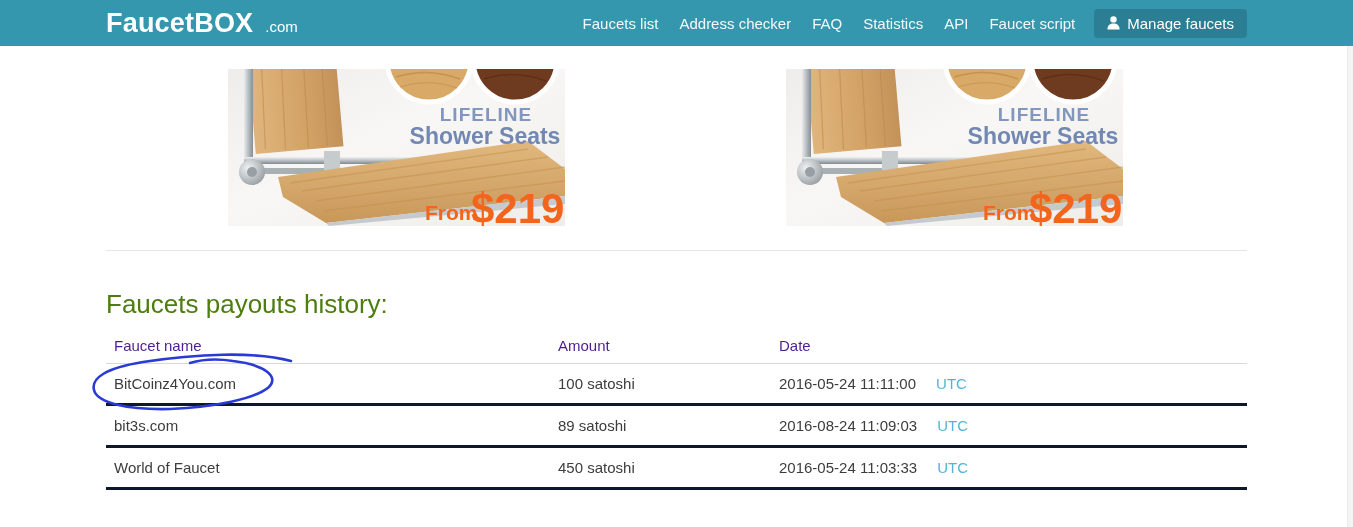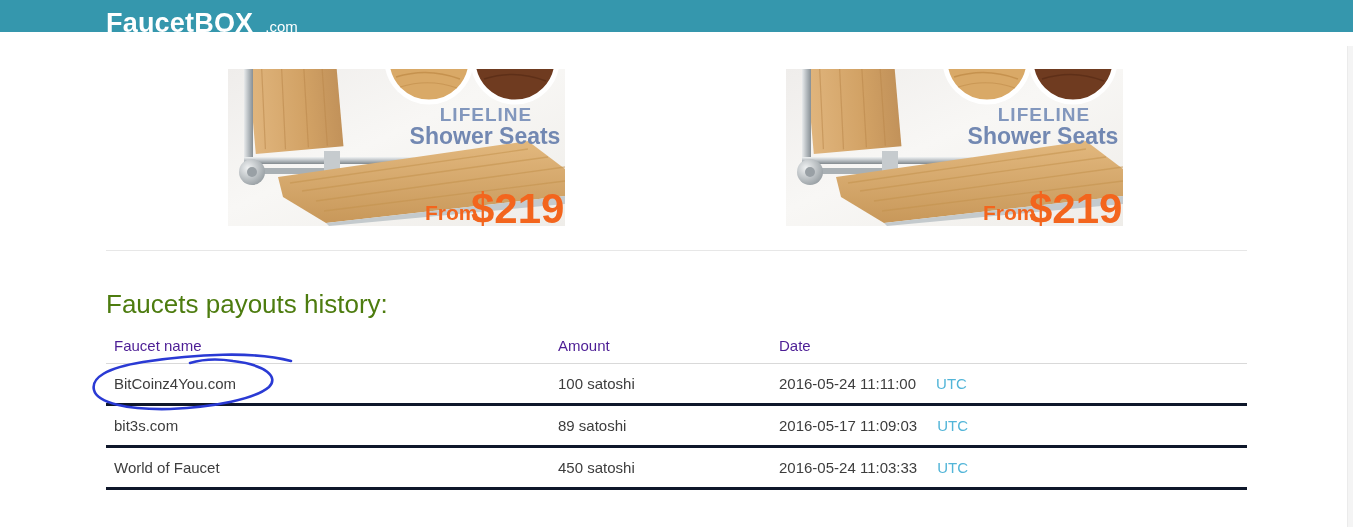--- a/index.html
+++ b/index.html
@@ -1,21 +1,21 @@
 <!DOCTYPE html>
 <html><head>
 <meta charset="utf-8">
 <style>
   * { margin:0; padding:0; box-sizing:border-box; }
   html,body { background:#fff; }
   body { font-family:"Liberation Sans", sans-serif; }
   .page { position:relative; width:1353px; height:527px; margin:0 auto; overflow:hidden; background:#fff; }
 
   
-  .topbar { position:absolute; top:0; left:0; width:1353px; height:32px; background:#3597ad; }
+  .topbar { position:absolute; top:0; left:0; width:1353px; height:46px; background:#3597ad; }
   .topbar-inner { position:absolute; left:106px; right:106px; top:0; height:46px; display:flex; align-items:center; }
   .brand { display:flex; align-items:baseline; color:#fff; cursor:pointer; }
   .brand-main { font-size:27px; font-weight:bold; letter-spacing:0.2px; }
   .brand-tld { font-size:15px; margin-left:12px; }
   .nav { margin-left:auto; display:flex; align-items:center; }
   .nav-link { color:#f2fafc; font-size:15px; margin-left:21px; cursor:pointer; white-space:nowrap; }
   .manage-btn { margin-left:19px; background:#2b7e93; color:#fff; font-size:15px; border:none;
                 border-radius:4px; padding:6px 13px; display:flex; align-items:center; gap:7px; cursor:pointer; }
   .user-icon { width:13px; height:14px; display:inline-block; }
 
@@ -45,20 +45,37 @@
 </head>
 <body>
 
 <div class="page">
 
   <div class="topbar">
     <div class="topbar-inner">
       <div class="brand">
         <span class="brand-main">FaucetBOX</span>
         <span class="brand-tld">.com</span>
+      </div>
+      <div class="nav">
+        <span class="nav-link">Faucets list</span>
+        <span class="nav-link">Address checker</span>
+        <span class="nav-link">FAQ</span>
+        <span class="nav-link">Statistics</span>
+        <span class="nav-link">API</span>
+        <span class="nav-link">Faucet script</span>
+        <button class="manage-btn">
+          <span class="user-icon">
+            <svg width="13" height="14" viewBox="0 0 13 14">
+                <circle cx="6.5" cy="3.4" r="3.2" fill="#fff"></circle>
+                <path d="M0.4 13.5 C0.4 9.6 3 7.6 6.5 7.6 C10 7.6 12.6 9.6 12.6 13.5 Z" fill="#fff"></path>
+              </svg>
+          </span>
+          <span>Manage faucets</span>
+        </button>
       </div>
     </div>
   </div>
 
   <div class="ad ad-1">
     <svg width="337" height="157" viewBox="0 0 337 157">
       <defs>
         <linearGradient id="bgG1" x1="0" y1="0" x2="1" y2="1">
           <stop offset="0" stop-color="#efedeb"></stop>
             <stop offset="0.45" stop-color="#f8f7f5"></stop>
@@ -166,21 +183,21 @@
       </thead>
       <tbody>
         <tr>
           <td>BitCoinz4You.com</td>
           <td>100 satoshi</td>
           <td><span>2016-05-24 11:11:00</span><span class="tz">UTC</span></td>
         </tr>
         <tr>
           <td>bit3s.com</td>
           <td>89 satoshi</td>
-          <td><span>2016-05-17 11:09:03</span><span class="tz">UTC</span></td>
+          <td><span>2016-08-24 11:09:03</span><span class="tz">UTC</span></td>
         </tr>
         <tr>
           <td>World of Faucet</td>
           <td>450 satoshi</td>
           <td><span>2016-05-24 11:03:33</span><span class="tz">UTC</span></td>
         </tr>
       </tbody>
     </table>
   </div>
 

